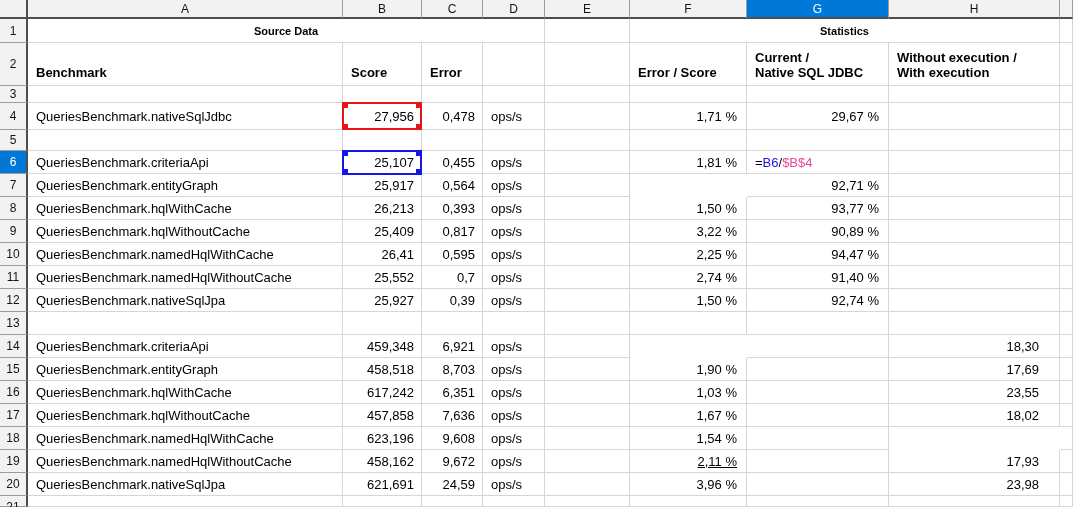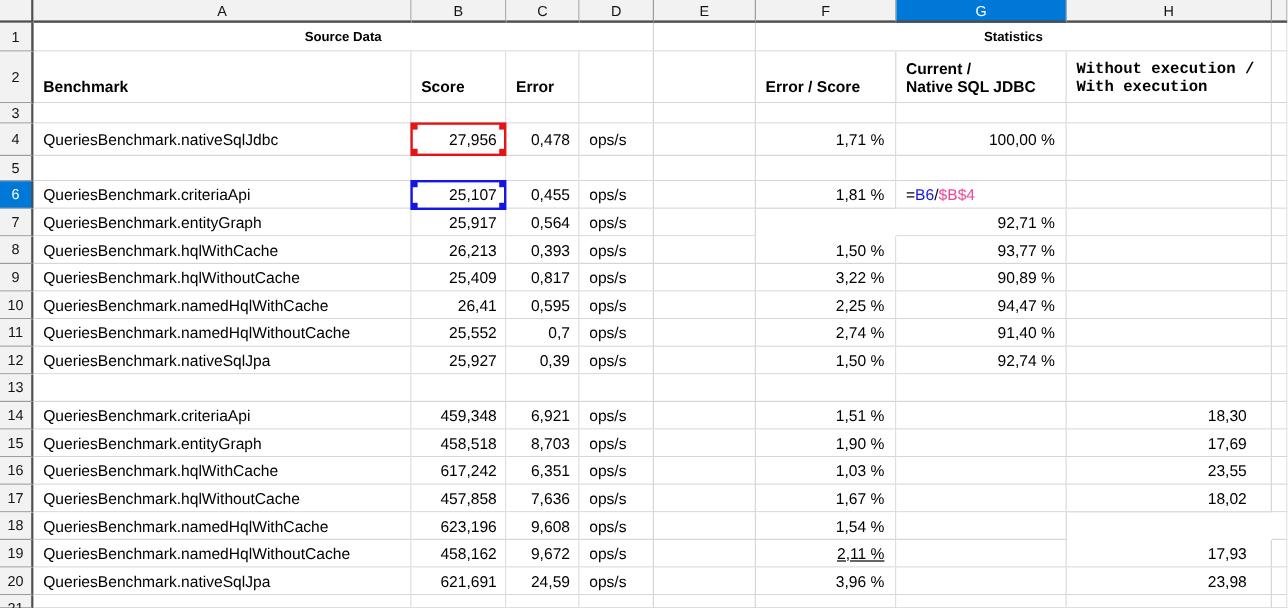--- a/index.html
+++ b/index.html
@@ -44,21 +44,21 @@
     <div class="cell" style="grid-column:10;grid-row:2;"></div>
 
     <div class="cell h2cell" style="grid-column:2;grid-row:3;">Benchmark</div>
     <div class="cell h2cell" style="grid-column:3;grid-row:3;">Score</div>
     <div class="cell h2cell" style="grid-column:4;grid-row:3;">Error</div>
     <div class="cell" style="grid-column:5;grid-row:3;"></div>
     <div class="cell" style="grid-column:6;grid-row:3;"></div>
     <div class="cell h2cell" style="grid-column:8;grid-row:3;">Current /
 Native SQL JDBC</div>
     <div class="cell h2cell" style="grid-column:7;grid-row:3;">Error / Score</div>
-    <div class="cell h2cell" style="grid-column:9;grid-row:3;font-family:Liberation Mono, monospace;">Without execution /
+    <div class="cell h2cell" style="grid-column:9;grid-row:3;">Without execution /
 With execution</div>
     <div class="cell" style="grid-column:10;grid-row:3;"></div>
 
   <div class="colhdr" style="grid-area: 1 / 2;">A</div>
       <div class="colhdr" style="grid-area: 1 / 3;">B</div>
       <div class="colhdr" style="grid-area: 1 / 4;">C</div>
       <div class="colhdr" style="grid-area: 1 / 5;">D</div>
       <div class="colhdr" style="grid-area: 1 / 6;">E</div>
       <div class="colhdr" style="grid-area: 1 / 7;">F</div>
       <div class="colhdr selhdr" style="grid-area: 1 / 8;">G</div>
@@ -93,21 +93,21 @@
       <div class="cell ar pr9" style="grid-area: 4 / 7;"></div>
       <div class="cell ar pr9" style="grid-area: 4 / 8;"></div>
       <div class="cell ar pr20" style="grid-area: 4 / 9;"></div>
       <div class="cell" style="grid-area: 4 / 10;"></div>
       <div class="cell al pl8" style="grid-area: 5 / 2;">QueriesBenchmark.nativeSqlJdbc</div>
       <div class="cell ar pr7" style="grid-area: 5 / 3;">27,956</div>
       <div class="cell ar pr7" style="grid-area: 5 / 4;">0,478</div>
       <div class="cell al pl8" style="grid-area: 5 / 5;">ops/s</div>
       <div class="cell" style="grid-area: 5 / 6;"></div>
       <div class="cell ar pr9" style="grid-area: 5 / 7;">1,71 %</div>
-      <div class="cell ar pr9" style="grid-area: 5 / 8;">100,00 %</div>
+      <div class="cell ar pr9" style="grid-area: 5 / 8;">29,67 %</div>
       <div class="cell ar pr20" style="grid-area: 5 / 9;"></div>
       <div class="cell" style="grid-area: 5 / 10;"></div>
       <div class="cell al pl8" style="grid-area: 6 / 2;"></div>
       <div class="cell ar pr7" style="grid-area: 6 / 3;"></div>
       <div class="cell ar pr7" style="grid-area: 6 / 4;"></div>
       <div class="cell al pl8" style="grid-area: 6 / 5;"></div>
       <div class="cell" style="grid-area: 6 / 6;"></div>
       <div class="cell ar pr9" style="grid-area: 6 / 7;"></div>
       <div class="cell ar pr9" style="grid-area: 6 / 8;"></div>
       <div class="cell ar pr20" style="grid-area: 6 / 9;"></div>
@@ -186,21 +186,20 @@
       <div class="cell" style="grid-area: 14 / 6;"></div>
       <div class="cell ar pr9" style="grid-area: 14 / 7;"></div>
       <div class="cell ar pr9" style="grid-area: 14 / 8;"></div>
       <div class="cell ar pr20" style="grid-area: 14 / 9;"></div>
       <div class="cell" style="grid-area: 14 / 10;"></div>
       <div class="cell al pl8" style="grid-area: 15 / 2;">QueriesBenchmark.criteriaApi</div>
       <div class="cell ar pr7" style="grid-area: 15 / 3;">459,348</div>
       <div class="cell ar pr7" style="grid-area: 15 / 4;">6,921</div>
       <div class="cell al pl8" style="grid-area: 15 / 5;">ops/s</div>
       <div class="cell" style="grid-area: 15 / 6;"></div>
-      <div class="cell ar pr9" style="grid-area: 15 / 7;">1,51 %</div>
       <div class="cell ar pr9" style="grid-area: 15 / 8;"></div>
       <div class="cell ar pr20" style="grid-area: 15 / 9;">18,30</div>
       <div class="cell" style="grid-area: 15 / 10;"></div>
       <div class="cell al pl8" style="grid-area: 16 / 2;">QueriesBenchmark.entityGraph</div>
       <div class="cell ar pr7" style="grid-area: 16 / 3;">458,518</div>
       <div class="cell ar pr7" style="grid-area: 16 / 4;">8,703</div>
       <div class="cell al pl8" style="grid-area: 16 / 5;">ops/s</div>
       <div class="cell" style="grid-area: 16 / 6;"></div>
       <div class="cell ar pr9" style="grid-area: 16 / 7;">1,90 %</div>
       <div class="cell ar pr9" style="grid-area: 16 / 8;"></div>

